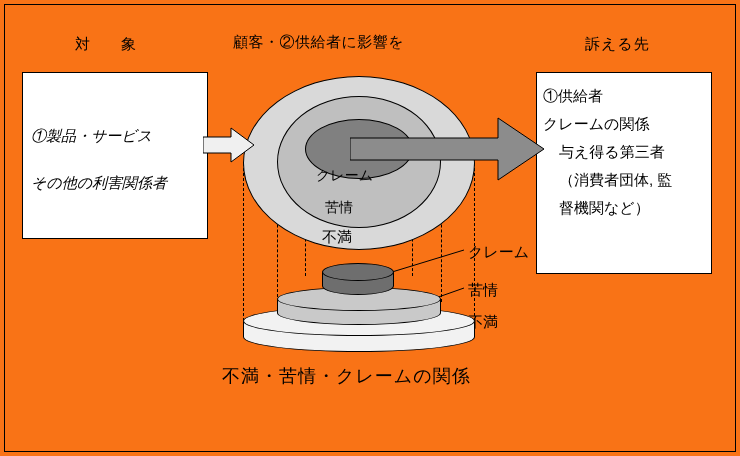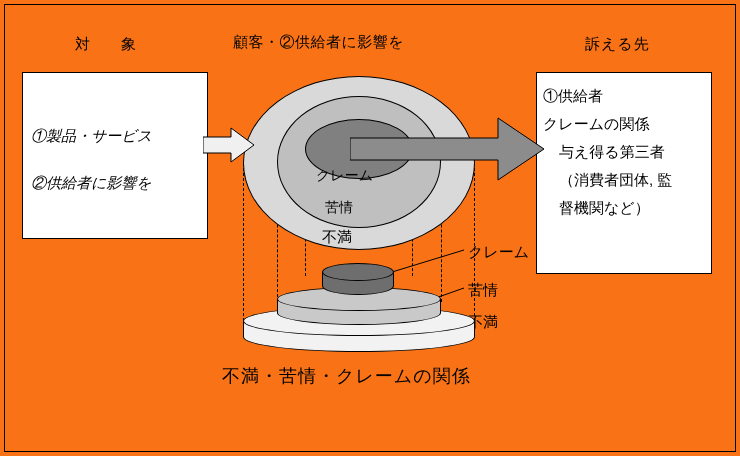--- a/index.html
+++ b/index.html
@@ -197,21 +197,21 @@
 <div id="stage">
 
   <div class="frame"></div>
 
   <div class="hdr" id="hdr-target">対　象</div>
   <div class="hdr" id="hdr-stakeholders">顧客・②供給者に影響を</div>
   <div class="hdr" id="hdr-appeal">訴える先</div>
 
   <div class="box" id="box-left">
     <div class="line l1">①製品・サービス</div>
-    <div class="line l2">②供給者に影響を</div>
+    <div class="line l2">その他の利害関係者</div>
   </div>
 
   <div class="box" id="box-right">
     <div class="line r1">①供給者</div>
     <div class="line r2">クレームの関係</div>
     <div class="line r3">与え得る第三者</div>
     <div class="line r5">督機関など）</div>
     <div class="line r4">（消費者団体, 監</div>
   </div>
 

